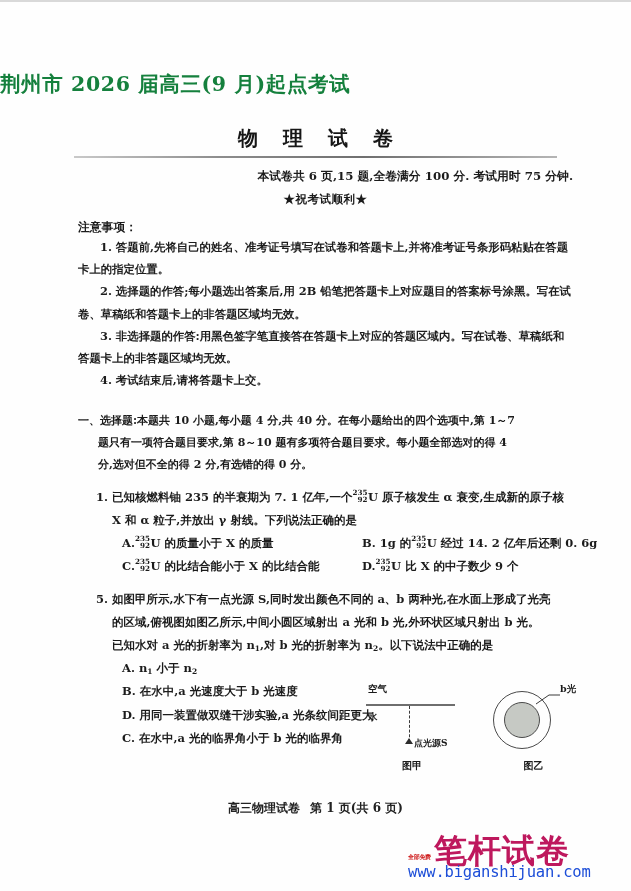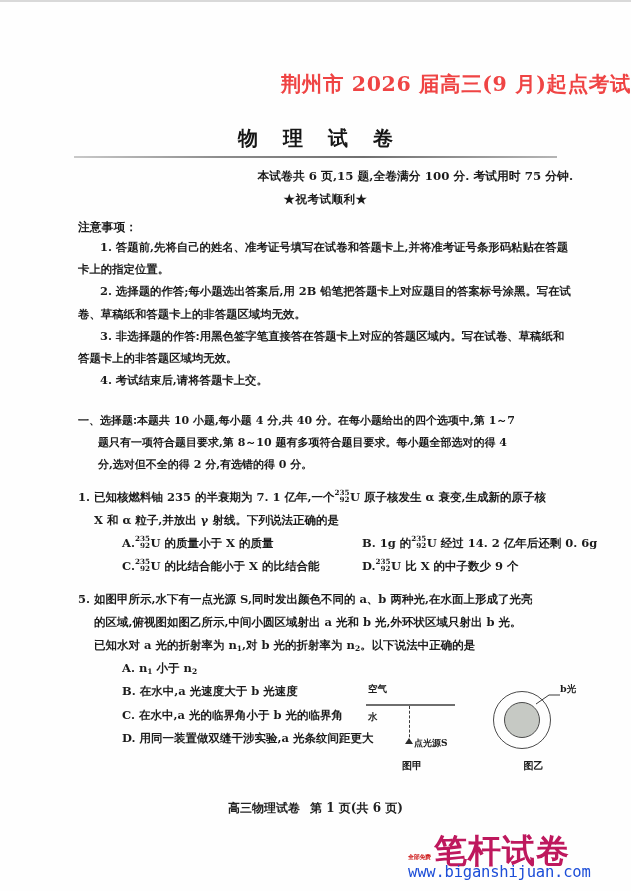--- a/index.html
+++ b/index.html
@@ -18,26 +18,26 @@
   .page {
     position: absolute;
     inset: 0;
     background: #fefefe;
     border-top: 2px solid #d9d9d9;
     box-sizing: border-box;
   }
 
   
   .doc-title {
-    text-align: right;
+    text-align: left;
     font-size: 20.5px;
     font-weight: bold;
     letter-spacing: 0.6px;
     margin-top: 68px;
-    color: #ef4444;
+    color: #15803d;
   }
   .doc-subtitle {
     text-align: center;
     font-size: 20px;
     font-weight: bold;
     letter-spacing: 9px;
     margin-top: 27px;
     color: #161616;
     padding-left: 9px;
   }
@@ -99,20 +99,21 @@
     display: block;
     padding-left: 20px;
   }
 
   
   .q {
     margin-top: 10px;
     font-size: 11.5px;
     line-height: 2.0;
     font-weight: bold;
+    margin-left: 18px;
   }
   .q .ln { display: block; }
   .q .ind { padding-left: 16px; }
 
   .opt-row {
     display: flex;
     font-size: 11.5px;
     line-height: 2.0;
     font-weight: bold;
     padding-left: 44px;
@@ -310,22 +311,22 @@
       <span class="ln ind">
         <span>已知水对 a 光的折射率为 n</span><sub class="s">1</sub><span>,对 b 光的折射率为 n</span><sub class="s">2</sub><span>。以下说法中正确的是</span>
       </span>
     </div>
 
     <div class="opts-stack">
       <div class="opt">
         <span>A. n</span><sub class="s">1</sub><span> 小于 n</span><sub class="s">2</sub>
       </div>
       <div class="opt">B. 在水中,a 光速度大于 b 光速度</div>
+      <div class="opt">D. 用同一装置做双缝干涉实验,a 光条纹间距更大</div>
       <div class="opt">C. 在水中,a 光的临界角小于 b 光的临界角</div>
-      <div class="opt">D. 用同一装置做双缝干涉实验,a 光条纹间距更大</div>
     </div>
 
   </div>
 
   <div class="figures">
 
     <div class="fig-jia">
       <div class="air-label">空气</div>
       <div class="surface"></div>
       <div class="water-label">水</div>

